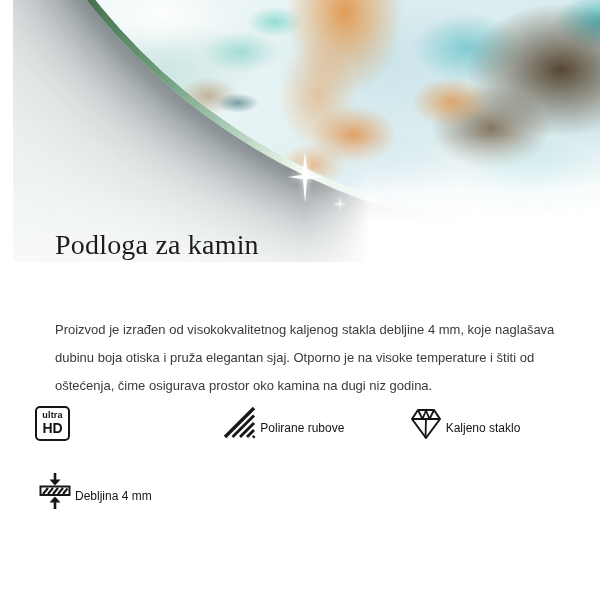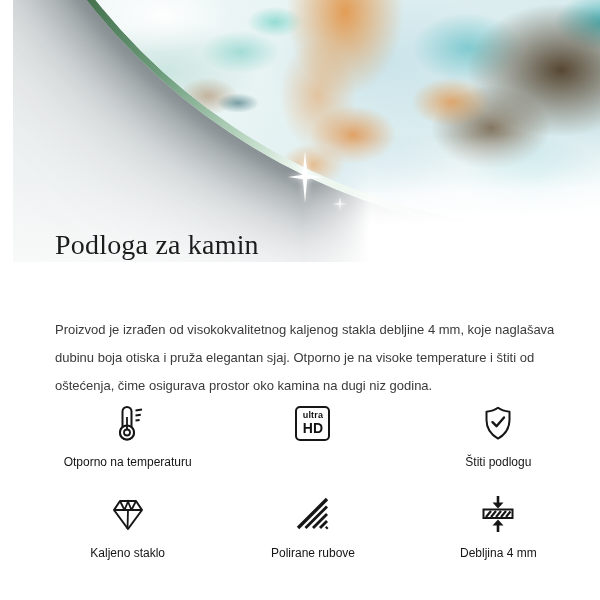--- a/index.html
+++ b/index.html
@@ -46,21 +46,21 @@
   .sparkle-sm{position:absolute;left:320px;top:197px;opacity:0.8;filter:drop-shadow(0 0 2px rgba(255,255,255,0.9));}
 
   
   .title{position:absolute;left:42px;top:228px;margin:0;font-family:"Liberation Serif","DejaVu Serif",serif;
          font-weight:400;font-size:28px;line-height:34px;color:#1c1c1c;letter-spacing:0.2px;}
   .desc{position:absolute;left:42px;top:316px;width:540px;margin:0;font-size:13px;line-height:28px;color:#3a3a3a;}
 
   
   .features{position:absolute;left:0;right:0;top:400px;display:grid;
             grid-template-columns:repeat(3,1fr);row-gap:22px;padding:0 22px;}
-  .feature{display:flex;flex-direction:column;align-items:center;}
+  .feature{display:flex;align-items:center;}
   .icon-box{height:46px;display:flex;align-items:center;justify-content:center;}
   .f-label{margin-top:9px;font-size:12px;color:#151515;text-align:center;}
   svg.ic{stroke:#161616;fill:none;stroke-width:2;}
   .uhd{width:31px;height:31px;border:2.5px solid #161616;border-radius:5px;
        display:flex;flex-direction:column;align-items:center;justify-content:center;color:#111;}
   .uhd-t1{font-size:9px;font-weight:700;line-height:1.05;letter-spacing:0.2px;}
   .uhd-t2{font-size:14px;font-weight:800;line-height:1;}
 </style>
 </head>
 <body>
@@ -86,76 +86,54 @@
   </section>
 
   <h1 class="title">
     <span>Podloga za kamin</span><br>
   </h1>
 
   <p class="desc">Proizvod je izrađen od visokokvalitetnog kaljenog stakla debljine 4 mm, koje naglašava dubinu boja otiska i pruža elegantan sjaj. Otporno je na visoke temperature i štiti od oštećenja, čime osigurava prostor oko kamina na dugi niz godina.</p>
 
   <div class="features">
 
-    <div class="feature">
-      <div class="icon-box">
-        <svg class="ic" width="40" height="40" viewBox="0 0 40 40">
-          <circle cx="19" cy="29.5" r="7" fill="#ffffff"></circle>
-          <rect x="14.5" y="4" width="9" height="23" rx="4.5" fill="#ffffff"></rect>
-          <circle cx="19" cy="29.5" r="7" fill="#ffffff"></circle>
-          <circle cx="19" cy="29.5" r="3" stroke-width="1.8"></circle>
-          <path d="M19 14 V26" stroke-width="1.8"></path>
-          <path d="M27.5 7.5 L34 6.5 M27.5 12.5 L32.8 11.8 M27.5 17.5 L31.6 17"></path>
-        </svg>
-      </div>
-      <div class="f-label">Otporno na temperaturu</div>
-    </div>
 
     <div class="feature">
       <div class="icon-box">
         <div class="uhd">
           <div class="uhd-t1">ultra</div>
           <div class="uhd-t2">HD</div>
         </div>
       </div>
     </div>
 
+
     <div class="feature">
       <div class="icon-box">
         <svg class="ic" width="40" height="40" viewBox="0 0 40 40">
-          <path d="M20 4.8 C22.5 6.6 27 8.2 31.5 8.7 V17 C31.5 26.2 27 31.6 20 35.6 C13 31.6 8.5 26.2 8.5 17 V8.7 C13 8.2 17.5 6.6 20 4.8 Z" stroke-linejoin="round"></path>
-          <path d="M14.5 19.2 L18.5 23.2 L26 14.5" stroke-width="2.4" stroke-linecap="round" stroke-linejoin="round"></path>
+          <path d="M5 34 L34 5" stroke-width="3.4"></path>
+          <path d="M12.5 34 L34 12.5" stroke-width="2.8"></path>
+          <path d="M20 34 L34 20" stroke-width="2.8"></path>
+          <path d="M27 34 L34 27" stroke-width="2.8"></path>
+          <path d="M33 34.5 L34.5 33" stroke-width="2.8"></path>
         </svg>
       </div>
-      <div class="f-label">Štiti podlogu</div>
+      <div class="f-label">Polirane rubove</div>
     </div>
 
     <div class="feature">
       <div class="icon-box">
         <svg class="ic" width="40" height="40" viewBox="0 0 40 40">
           <path d="M12 7 H28 L34 16 L20 35 L6 16 Z" stroke-linejoin="round"></path>
           <path d="M6 16 H34"></path>
           <path d="M12 7 L16.5 16 M28 7 L23.5 16 M16.5 16 L20 7.5 L23.5 16" stroke-width="1.8"></path>
           <path d="M20 16 L19.5 35" stroke-width="1.8"></path>
         </svg>
       </div>
       <div class="f-label">Kaljeno staklo</div>
-    </div>
-
-    <div class="feature">
-      <div class="icon-box">
-        <svg class="ic" width="40" height="40" viewBox="0 0 40 40">
-          <path d="M5 34 L34 5" stroke-width="3.4"></path>
-          <path d="M12.5 34 L34 12.5" stroke-width="2.8"></path>
-          <path d="M20 34 L34 20" stroke-width="2.8"></path>
-          <path d="M27 34 L34 27" stroke-width="2.8"></path>
-          <path d="M33 34.5 L34.5 33" stroke-width="2.8"></path>
-        </svg>
-      </div>
-      <div class="f-label">Polirane rubove</div>
     </div>
 
     <div class="feature">
       <div class="icon-box">
         <svg class="ic" width="40" height="40" viewBox="0 0 40 40">
           <rect x="5.5" y="15.5" width="29" height="8.5"></rect>
           <path d="M8 23 L13 17 M13 23 L18 17 M18 23 L23 17 M23 23 L28 17 M28 23 L32.5 17.5" stroke-width="2.2"></path>
           <path d="M20 2 V9" stroke-width="2.6"></path>
           <polygon points="14.5,8.5 25.5,8.5 20,14.5" fill="#161616" stroke="none"></polygon>
           <path d="M20 38 V31" stroke-width="2.6"></path>

